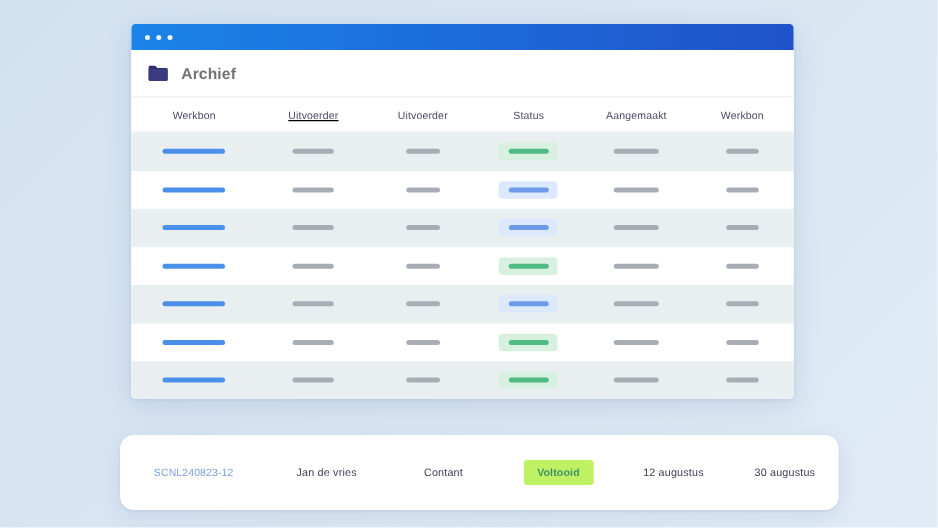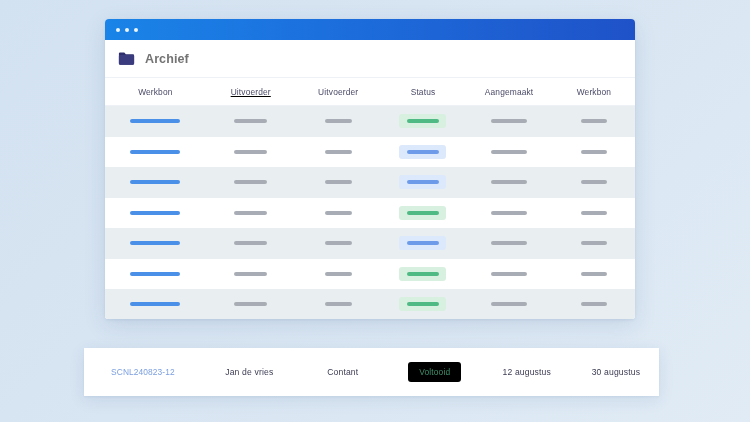--- a/index.html
+++ b/index.html
@@ -132,26 +132,26 @@
     justify-content: center;
   }
   .pill-green { background: #d8f0e0; }
   .pill-green .bar { width: 32px; background: #4fba84; }
   .pill-blue  { background: #dce8fb; }
   .pill-blue .bar { width: 32px; background: #6d9bea; }
 
   
   .record {
     position: absolute;
-    left: 84px;
+    left: 96px;
     top: 348px;
     width: 575px;
-    height: 48px;
+    height: 60px;
     background: #ffffff;
-    border-radius: 0;
+    border-radius: 11px;
     box-shadow: 0 4px 16px rgba(40, 80, 140, 0.10),
                 0 1px 2px rgba(40, 80, 140, 0.07);
     display: flex;
     align-items: center;
   }
 
   .rc {
     display: flex;
     align-items: center;
     justify-content: center;
@@ -167,26 +167,27 @@
   .rc5 { width: 16.0%; text-align: right; }
   .rc6 { width: 15.0%; }
 
   .ref {
     color: #7b9fe0;
     font-size: 8.4px;
     letter-spacing: 0.1px;
   }
 
   .status-badge {
-    background: #000000;
+    background: #bef264;
     color: #3f8f6a;
     font-size: 8.4px;
     padding: 5px 11px;
     border-radius: 3px;
     letter-spacing: 0.15px;
+    font-weight: bold;
   }
 </style>
 </head>
 <body>
 
 <div class="window">
 
   <div class="titlebar">
     <span class="dot"></span>
     <span class="dot"></span>

